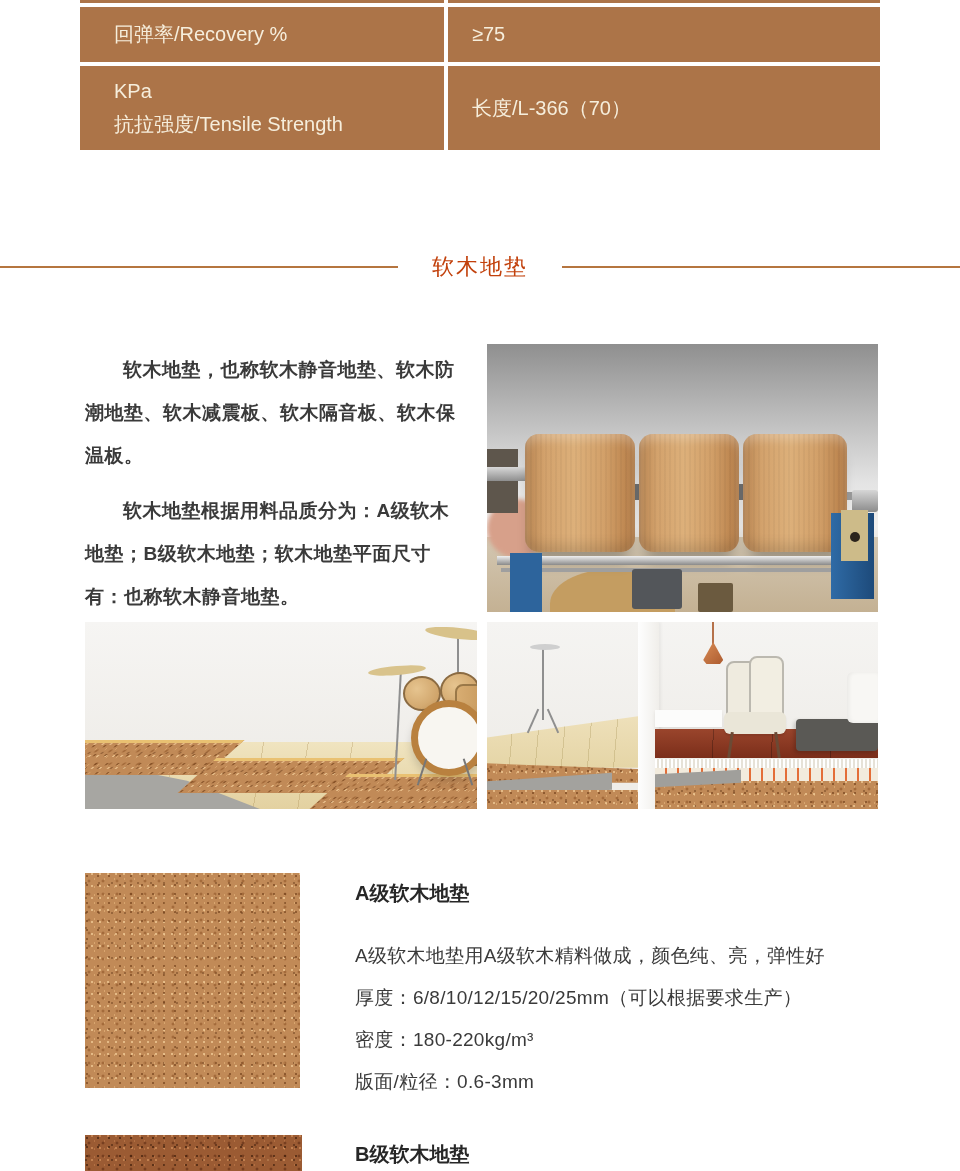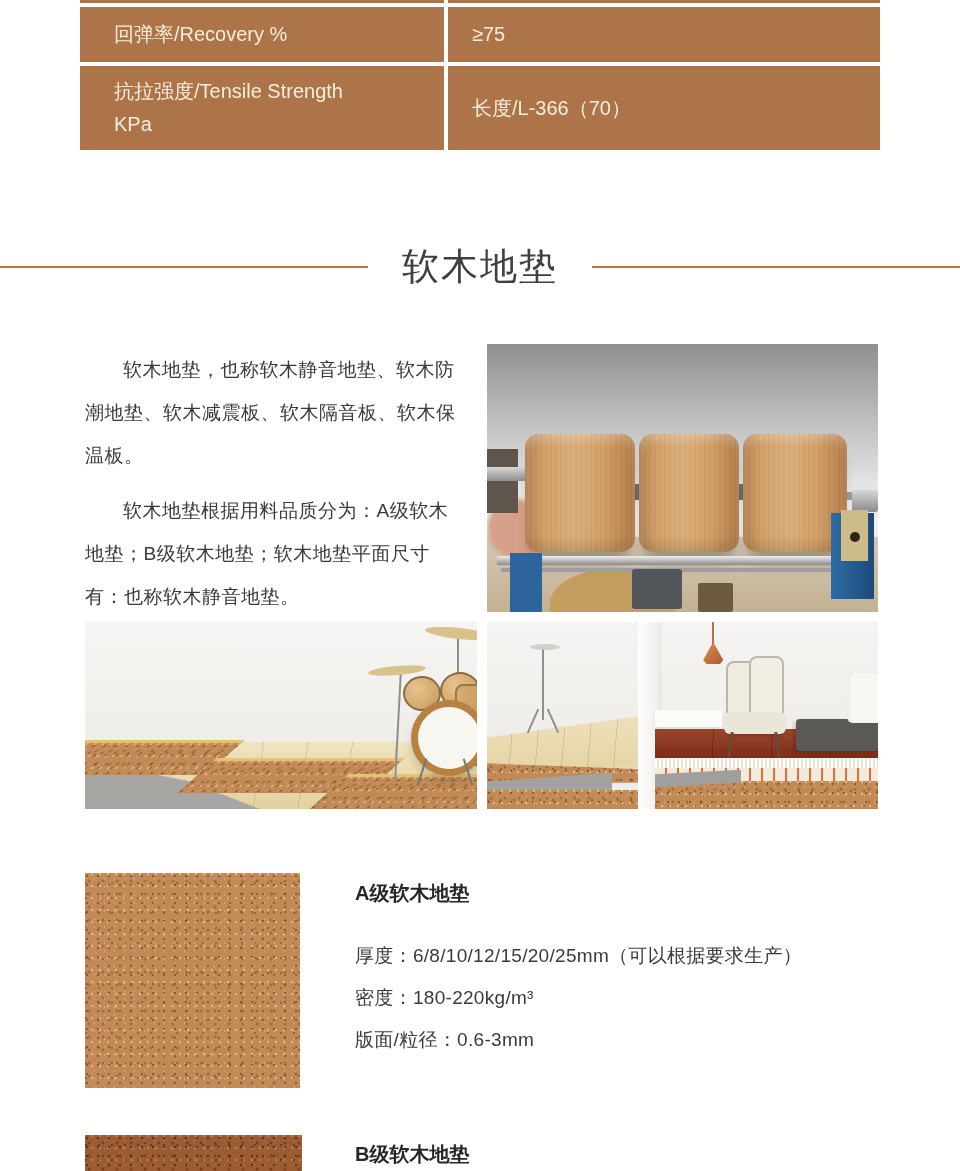--- a/index.html
+++ b/index.html
@@ -13,25 +13,25 @@
   .sliver{height:3px;}
   .r1{height:55px;display:flex;align-items:center;}
   .r2{height:84px;display:flex;flex-direction:column;justify-content:center;line-height:33px;}
   .colL{padding-left:34px;}
   .colR{padding-left:24px;}
 
   
   .section-header{position:absolute;left:0;top:246px;width:960px;height:42px;
                   display:flex;align-items:center;gap:34px;}
   .hr-line{height:2px;background:#b5753f;flex:1;}
-  .section-title{font-size:37px;color:#404040;letter-spacing:2px;white-space:nowrap;}
+  .section-title{font-size:22px;color:#c2410c;letter-spacing:2px;white-space:nowrap;}
 
   
   .intro-text{position:absolute;left:85px;top:348px;width:380px;font-size:19px;
-              color:#3a3a3a;line-height:43px;letter-spacing:.5px;}
+              color:#3a3a3a;line-height:43px;letter-spacing:.5px;font-weight:bold;}
   .intro-text p{margin:0;text-indent:2em;}
   .intro-text p + p{margin-top:12px;}
 
   
   .photo{position:absolute;overflow:hidden;}
   .photo *{position:absolute;}
 
   
   .speckle-a{background-color:#c18a57;background-image:
     radial-gradient(circle at 2px 3px, rgba(110,60,22,.6) 1.1px, transparent 1.5px),
@@ -158,22 +158,22 @@
     <div class="spec-cell sliver"></div>
 
     <div class="spec-cell r1 colL">
       <span>回弹率/Recovery %</span>
     </div>
     <div class="spec-cell r1 colR">
       <span>≥75</span>
     </div>
 
     <div class="spec-cell r2 colL">
+      <span>KPa</span>
       <span>抗拉强度/Tensile Strength</span>
-      <span>KPa</span>
     </div>
     <div class="spec-cell r2 colR">
       <span>长度/L-366（70）</span>
     </div>
   </div>
 
   <div class="section-header">
     <div class="hr-line"></div>
     <div class="section-title">软木地垫</div>
     <div class="hr-line"></div>
@@ -251,20 +251,21 @@
     <div class="c-back1"></div>
     <div class="c-back2"></div>
     <div class="c-seat"></div>
     <div class="c-cleg1"></div>
     <div class="c-cleg2"></div>
   </div>
 
   <div class="photo speckle-a cork-sample-a"></div>
   <div class="product-text-a">
     <h3 class="product-title">A级软木地垫</h3>
+    <p class="spec-line">A级软木地垫用A级软木精料做成，颜色纯、亮，弹性好</p>
     <p class="spec-line">厚度：6/8/10/12/15/20/25mm（可以根据要求生产）</p>
     <p class="spec-line">密度：180-220kg/m³</p>
     <p class="spec-line">版面/粒径：0.6-3mm</p>
   </div>
 
   <div class="photo speckle-b cork-sample-b"></div>
   <div class="product-text-b">
     <h3 class="product-title">B级软木地垫</h3>
   </div>
 

